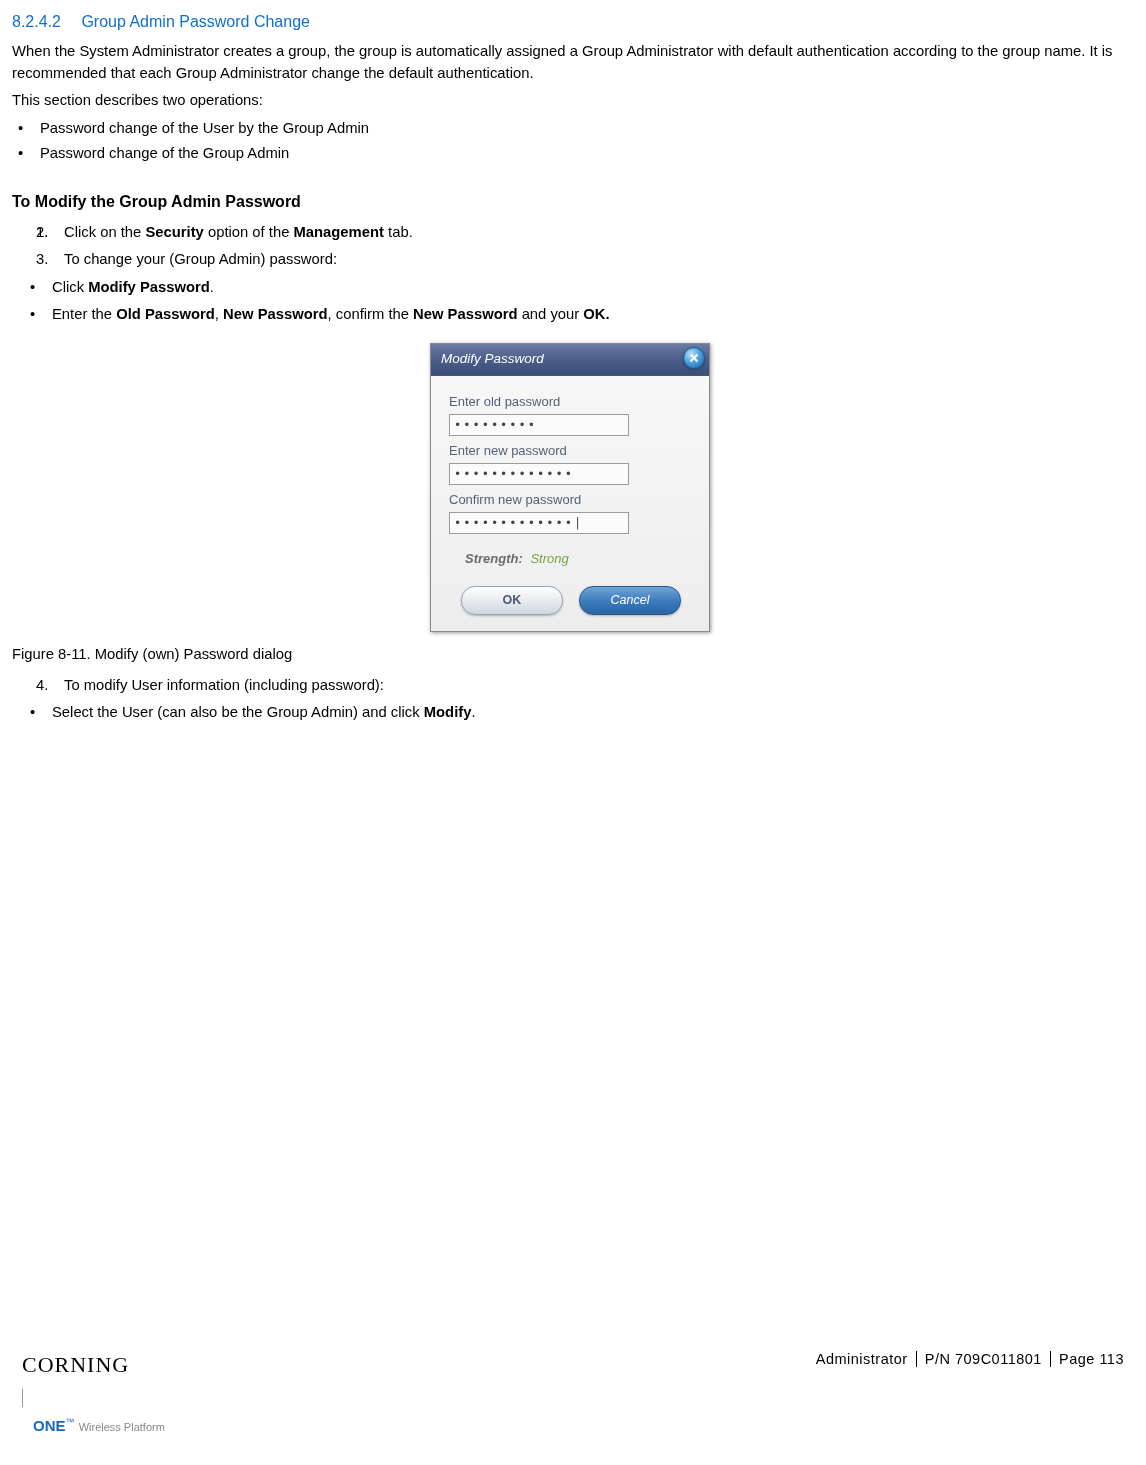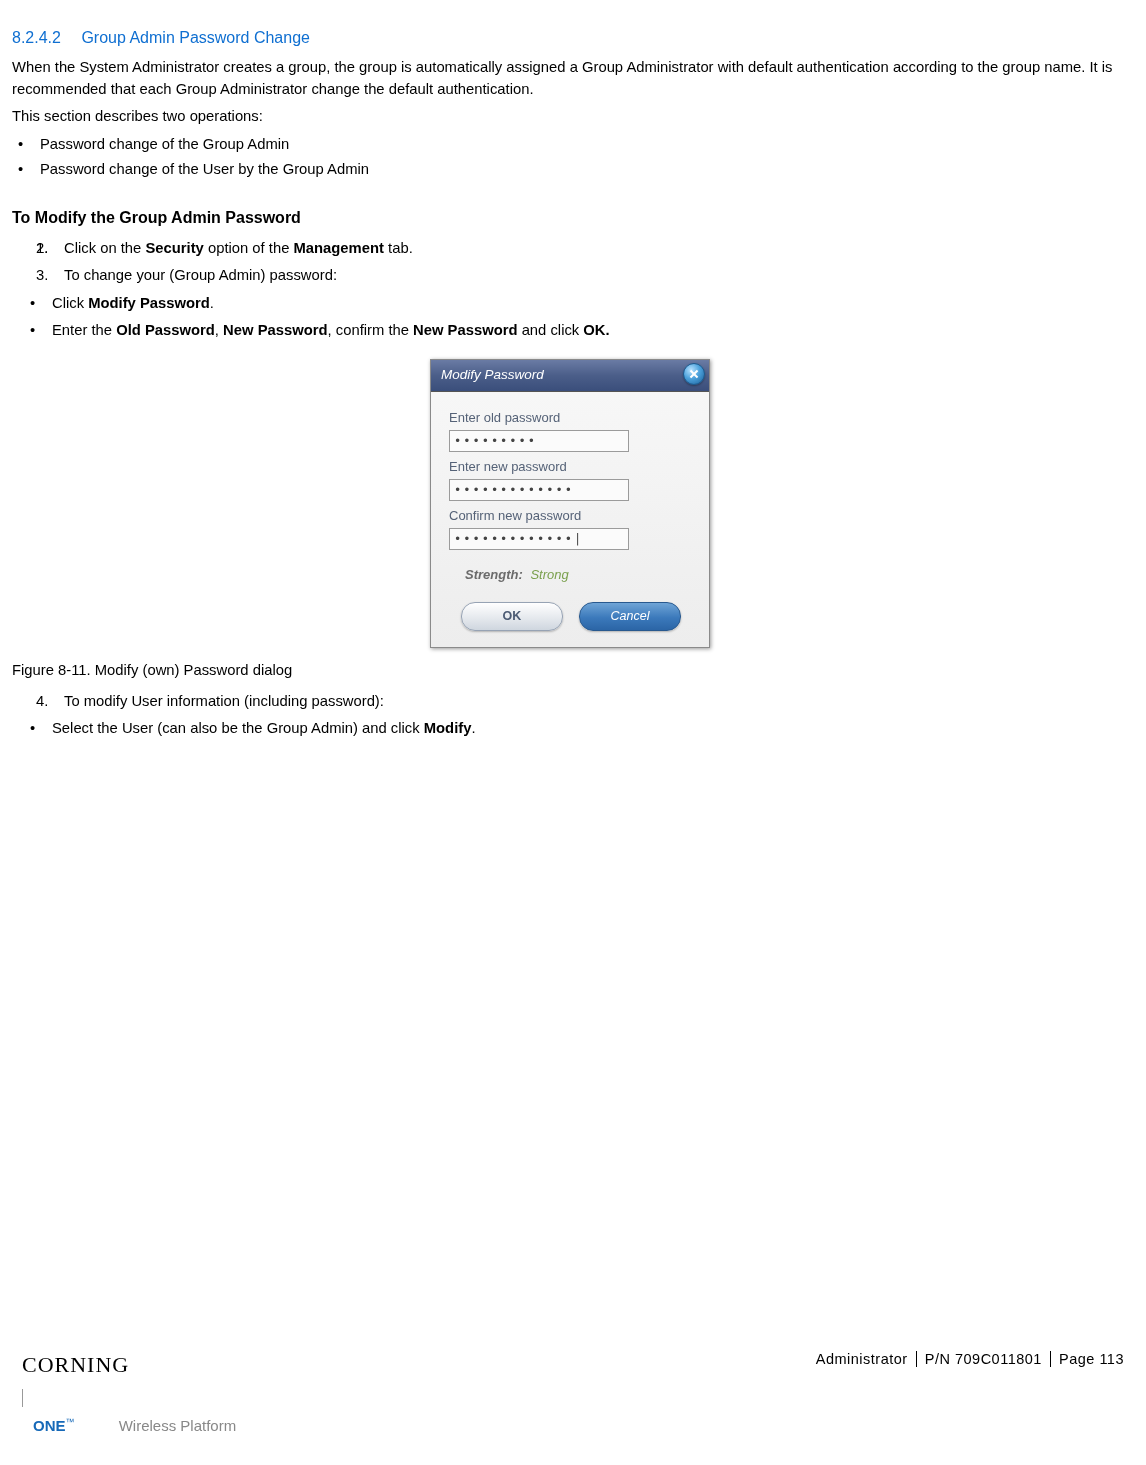--- a/index.html
+++ b/index.html
@@ -11,21 +11,21 @@
     color: #000;
     width: 1146px;
     box-sizing: border-box;
     position: relative;
     min-height: 1465px;
   }
   .section-heading {
     color: #0f6fd1;
     font-weight: 400;
     font-size: 16px;
-    margin: 16px 0 8px 0;
+    margin: 0 0 8px 0;
   }
   .section-number {
     display: inline-block;
     margin-right: 16px;
   }
   p { margin: 6px 0; }
   ul.bullets { list-style: none; padding: 0; margin: 4px 0 8px 0; }
   ul.bullets li { position: relative; padding-left: 28px; margin: 4px 0; }
   ul.bullets li::before {
     content: "•"; position: absolute; left: 6px; top: 0;
@@ -178,58 +178,57 @@
     color: #1669b8;
     font-family: Verdana, sans-serif;
     font-size: 15px;
     font-weight: bold;
     margin-left: 11px;
   }
   .brand-one .tm { font-size: 9px; vertical-align: super; font-weight: normal; }
   .brand-tag {
     color: #888;
     font-family: Verdana, sans-serif;
-    font-size: 15px;
-    margin-left: 40px;
+    font-size: 11px;
   }
 </style>
 </head>
 <body>
 
 <div class="section-heading">
   <span class="section-number">8.2.4.2</span>
   <span>Group Admin Password Change</span>
 </div>
 
 <p>When the System Administrator creates a group, the group is automatically assigned a Group Administrator with default authentication according to the group name. It is recommended that each Group Administrator change the default authentication.</p>
 <p>This section describes two operations:</p>
 
 <ul class="bullets">
+  <li>Password change of the User by the Group Admin</li>
   <li>Password change of the Group Admin</li>
-  <li>Password change of the User by the Group Admin</li>
 </ul>
 
 <div class="sub-heading">To Modify the Group Admin Password</div>
 
 <ol class="steps">
   <li><span class="num">1.</span></li>
   <li><span class="num">2.</span>
     <span>
       <span>Click on the </span><span class="bold">Security</span><span> option of the </span><span class="bold">Management</span><span> tab.</span>
     </span>
   </li>
   <li><span class="num">3.</span><span>To change your (Group Admin) password:</span></li>
 </ol>
 
 <ul class="sub-bullets">
   <li>
     <span>Click </span><span class="bold">Modify Password</span><span>.</span>
   </li>
   <li>
-    <span>Enter the </span><span class="bold">Old Password</span><span>, </span><span class="bold">New Password</span><span>, confirm the </span><span class="bold">New Password</span><span> and click </span><span class="bold">OK.</span>
+    <span>Enter the </span><span class="bold">Old Password</span><span>, </span><span class="bold">New Password</span><span>, confirm the </span><span class="bold">New Password</span><span> and your </span><span class="bold">OK.</span>
   </li>
 </ul>
 
 <div class="dialog-wrap">
   <div class="dialog">
     <div class="titlebar">
       <span>Modify Password</span>
       <span class="close-btn"></span>
     </div>
     <div class="dialog-body">

